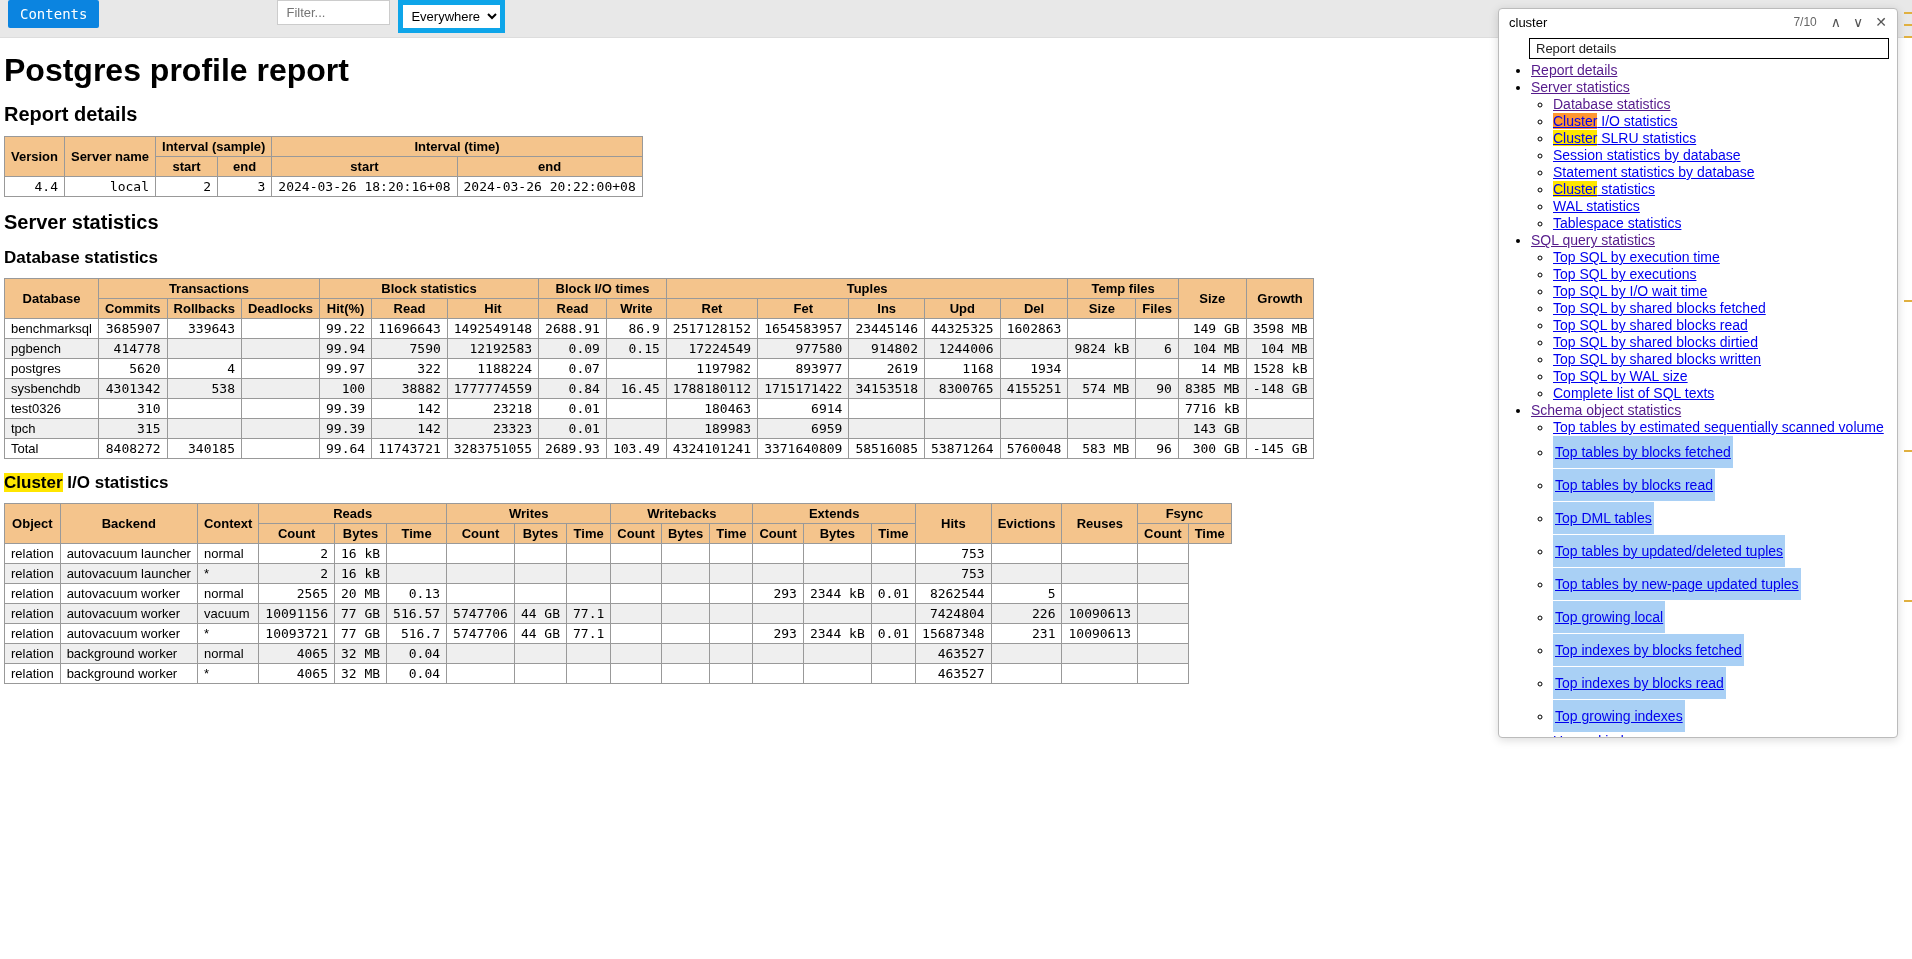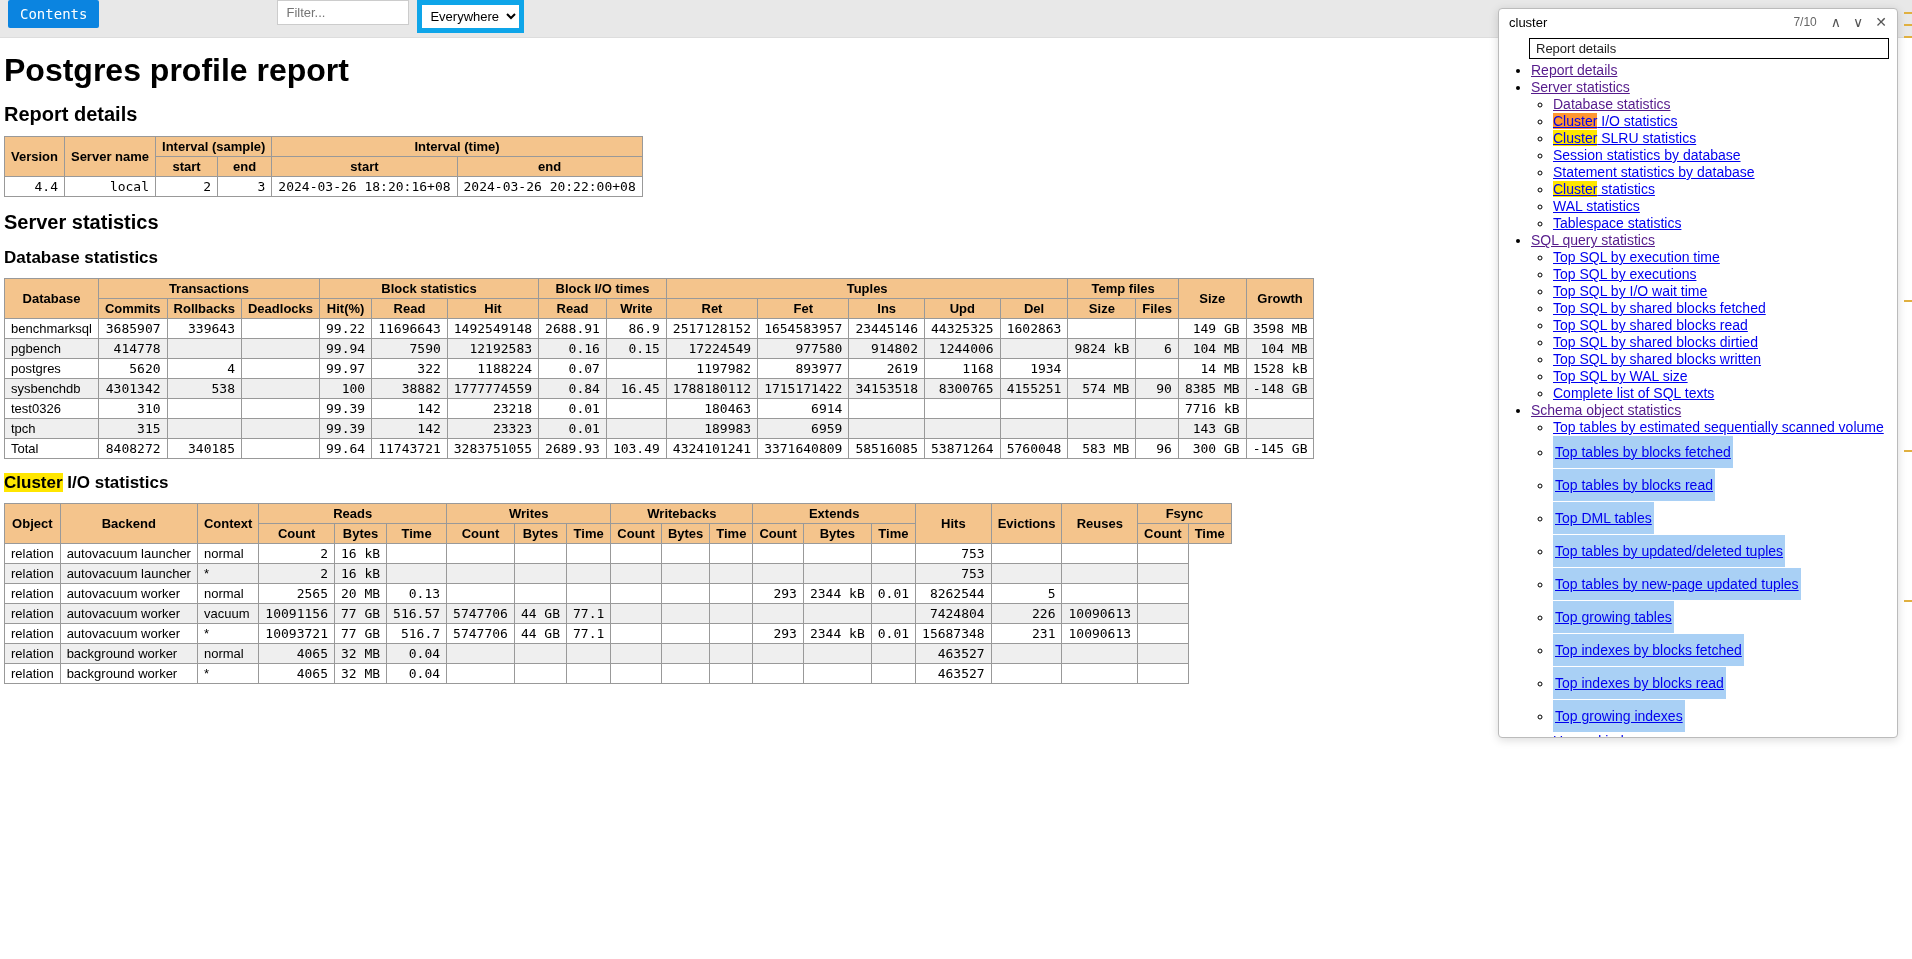--- a/index.html
+++ b/index.html
@@ -1,19 +1,19 @@
 <!DOCTYPE html>
 <html><head>
 <meta charset="utf-8">
 <style>
   * { box-sizing: border-box; }
   html, body { margin: 0; padding: 0; font-family: "Segoe UI", Arial, sans-serif; font-size: 13px; color: #000; background: #fff; }
   .topbar { background: #e8e8e8; height: 38px; display: flex; align-items: flex-start; padding: 0 8px; gap: 8px; border-bottom: 1px solid #ddd; }
   .contents-btn { background: #0b84e0; color: #fff; border: none; padding: 6px 12px; font-size: 14px; border-radius: 2px; cursor: pointer; font-family: monospace; }
-  .filter-input { background: #fff; border: 1px solid #ccc; padding: 4px 8px; font-size: 13px; width: 132px; margin-left: 170px; }
+  .filter-input { background: #fff; border: 1px solid #ccc; padding: 4px 8px; font-size: 13px; width: 113px; margin-left: 170px; }
   .scope-select { background: #fff; border: 5px solid #0ea5e9; padding: 3px 4px; font-size: 13px; }
   .main { padding: 4px 8px 30px 4px; }
   h1 { font-size: 32px; font-weight: 700; margin: 10px 0 12px 0; }
   h2 { font-size: 20px; font-weight: 700; margin: 14px 0 10px 0; }
   h3 { font-size: 17px; font-weight: 700; margin: 14px 0 10px 0; }
   table { border-collapse: collapse; margin-bottom: 2px; }
   th, td { border: 1px solid #999; padding: 2px 6px; font-size: 13px; }
   th { background: #f4c48c; font-weight: 700; text-align: center; }
   td { text-align: right; font-family: Consolas, monospace; font-size: 13px; }
   td.left { text-align: left; font-family: "Segoe UI", Arial, sans-serif; }
@@ -135,21 +135,21 @@
           <td>3598 MB</td>
         </tr>
         <tr>
           <td class="left">pgbench</td>
           <td>414778</td>
           <td></td>
           <td></td>
           <td>99.94</td>
           <td>7590</td>
           <td>12192583</td>
-          <td>0.16</td>
+          <td>0.09</td>
           <td>0.15</td>
           <td>17224549</td>
           <td>977580</td>
           <td>914802</td>
           <td>1244006</td>
           <td></td>
           <td>9824 kB</td>
           <td>6</td>
           <td>104 MB</td>
           <td>104 MB</td>
@@ -485,21 +485,21 @@
         </ul>
       </li>
       <li><a href="#" style="color:#551a8b">Schema object statistics</a>
         <ul>
           <li><a href="#">Top tables by estimated sequentially scanned volume</a></li>
           <li><span class="sel"><a href="#">Top tables by blocks fetched</a></span></li>
           <li><span class="sel"><a href="#">Top tables by blocks read</a></span></li>
           <li><span class="sel"><a href="#">Top DML tables</a></span></li>
           <li><span class="sel"><a href="#">Top tables by updated/deleted tuples</a></span></li>
           <li><span class="sel"><a href="#">Top tables by new-page updated tuples</a></span></li>
-          <li><span class="sel"><a href="#">Top growing tables</a></span></li>
+          <li><span class="sel"><a href="#">Top growing local</a></span></li>
           <li><span class="sel"><a href="#">Top indexes by blocks fetched</a></span></li>
           <li><span class="sel"><a href="#">Top indexes by blocks read</a></span></li>
           <li><span class="sel"><a href="#">Top growing indexes</a></span></li>
           <li><a href="#">Unused indexes</a></li>
         </ul>
       </li>
       <li><a href="#" style="color:#551a8b">User function statistics</a>
       </li>
       <li><a href="#" style="color:#551a8b">Vacuum-related statistics</a>
       </li>

